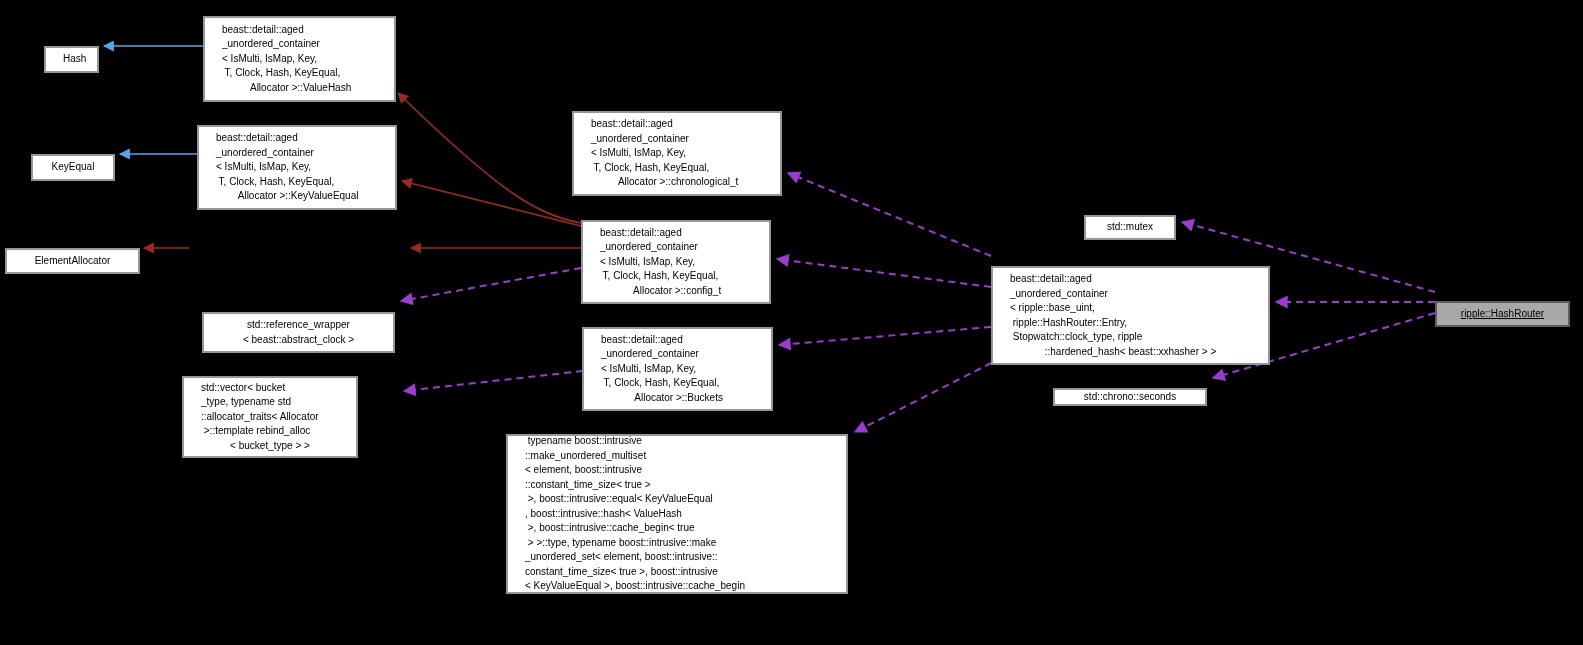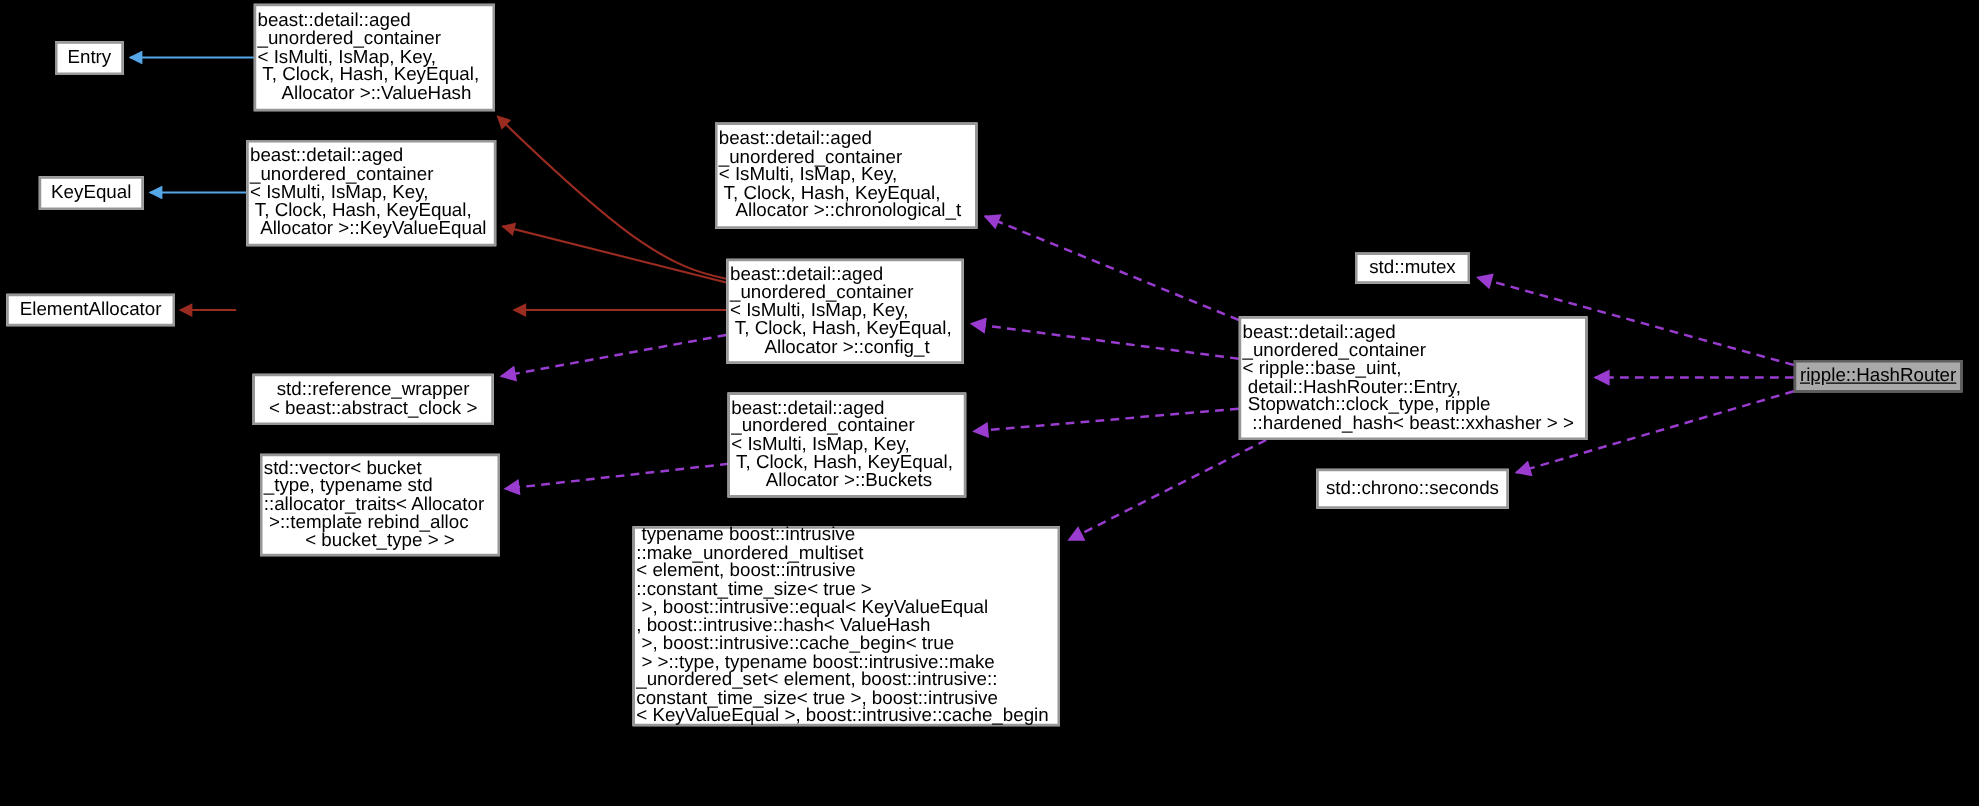--- a/index.html
+++ b/index.html
@@ -12,27 +12,28 @@
   }
   svg.edges{position:absolute;left:0;top:0;}
   .edge-blue{stroke:#55a7e8;stroke-width:1.7;fill:none;}
   .edge-red{stroke:#992b21;stroke-width:1.7;fill:none;}
   .edge-purple{stroke:#9a3cd0;stroke-width:2;fill:none;stroke-dasharray:7,5;}
   .node{
     position:absolute;
     background:#ffffff;
     border:2px solid #969696;
     color:#000;
-    font-size:15px;
+    font-size:10px;
     line-height:14.5px;
     box-sizing:border-box;
-    padding:2px 1px;
+    padding:2px 17px;
     display:flex;
     flex-direction:column;
     justify-content:center;
+    margin-top:13px;
   }
   .node .ln{display:block;white-space:pre;text-align:left;}
   .node .ctr{text-align:center;}
   .node.main{background:#a9a9a9;border-color:#5e5e5e;text-decoration:underline;}
 </style>
 </head>
 <body>
 
 <div class="canvas">
 
@@ -62,21 +63,21 @@
     <path class="edge-purple" d="M991,256 L788,173" marker-end="url(#arrow-purple)"></path>
     <path class="edge-purple" d="M991,287 L777,259" marker-end="url(#arrow-purple)"></path>
     <path class="edge-purple" d="M991,327 L779,345" marker-end="url(#arrow-purple)"></path>
     <path class="edge-purple" d="M1013,352 L855,432" marker-end="url(#arrow-purple)"></path>
     <path class="edge-purple" d="M1435,292 L1182,222" marker-end="url(#arrow-purple)"></path>
     <path class="edge-purple" d="M1435,302 L1276,302" marker-end="url(#arrow-purple)"></path>
     <path class="edge-purple" d="M1435,313 L1213,378" marker-end="url(#arrow-purple)"></path>
   </svg>
 
   <div class="node" style="left:44px;top:33px;width:55px;height:27px">
-    <span class="ln ctr">Entry</span>
+    <span class="ln ctr">Hash</span>
   </div>
 
   <div class="node" style="left:203px;top:3px;width:193px;height:86px">
     <span class="ln">beast::detail::aged</span>
     <span class="ln">_unordered_container</span>
     <span class="ln">&lt; IsMulti, IsMap, Key,</span>
     <span class="ln"> T, Clock, Hash, KeyEqual,</span>
     <span class="ln ctr"> Allocator &gt;::ValueHash</span>
   </div>
 
@@ -95,21 +96,21 @@
   <div class="node" style="left:5px;top:235px;width:135px;height:26px">
     <span class="ln ctr">ElementAllocator</span>
   </div>
 
 
   <div class="node" style="left:202px;top:299px;width:193px;height:41px">
     <span class="ln ctr">std::reference_wrapper</span>
     <span class="ln ctr">&lt; beast::abstract_clock &gt;</span>
   </div>
 
-  <div class="node" style="left:208px;top:363px;width:192px;height:82px">
+  <div class="node" style="left:182px;top:363px;width:176px;height:82px">
     <span class="ln">std::vector&lt; bucket</span>
     <span class="ln">_type, typename std</span>
     <span class="ln">::allocator_traits&lt; Allocator</span>
     <span class="ln"> &gt;::template rebind_alloc</span>
     <span class="ln ctr">&lt; bucket_type &gt; &gt;</span>
   </div>
 
   <div class="node" style="left:572px;top:98px;width:210px;height:85px">
     <span class="ln">beast::detail::aged</span>
     <span class="ln">_unordered_container</span>
@@ -151,26 +152,26 @@
   </div>
 
   <div class="node" style="left:1084px;top:202px;width:92px;height:25px">
     <span class="ln ctr">std::mutex</span>
   </div>
 
   <div class="node" style="left:991px;top:253px;width:279px;height:99px">
     <span class="ln">beast::detail::aged</span>
     <span class="ln">_unordered_container</span>
     <span class="ln">&lt; ripple::base_uint,</span>
-    <span class="ln"> detail::HashRouter::Entry,</span>
+    <span class="ln"> ripple::HashRouter::Entry,</span>
     <span class="ln"> Stopwatch::clock_type, ripple</span>
     <span class="ln ctr">::hardened_hash&lt; beast::xxhasher &gt; &gt;</span>
   </div>
 
-  <div class="node" style="left:1053px;top:375px;width:154px;height:32px">
+  <div class="node" style="left:1053px;top:375px;width:154px;height:18px">
     <span class="ln ctr">std::chrono::seconds</span>
   </div>
 
   <div class="node main" style="left:1435px;top:288px;width:135px;height:26px">
     <span class="ln ctr">ripple::HashRouter</span>
   </div>
 
 </div>
 
 </body></html>

